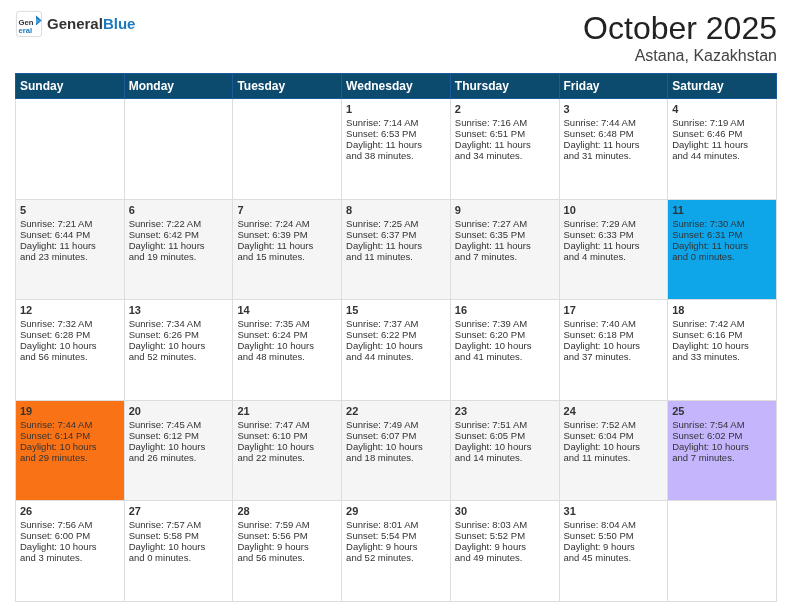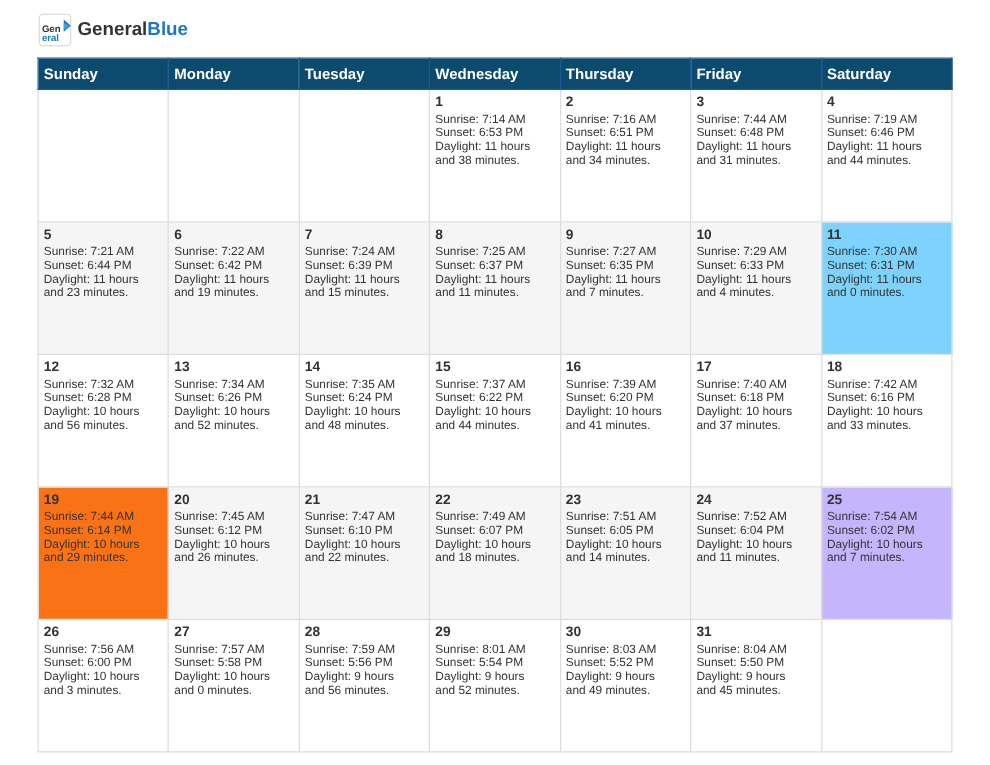--- a/index.html
+++ b/index.html
@@ -6,21 +6,21 @@
     body {
       font-family: Arial, sans-serif;
       background: #fff;
       width: 792px;
       height: 612px;
       overflow: hidden;
     }
     .page {
       width: 792px;
       height: 612px;
-      padding: 10px 30px;
+      padding: 10px 15px;
       display: flex;
       flex-direction: column;
     }
     .header {
       display: flex;
       justify-content: space-between;
       align-items: flex-start;
       margin-bottom: 8px;
     }
     .logo {
@@ -95,20 +95,24 @@
         <text x="5" y="33" font-size="11" font-weight="bold" fill="#1a7abf" font-family="Arial">eral</text>
         <polygon points="30,8 38,15 30,22 30,8" fill="#1a7abf"></polygon>
         <polygon points="30,12 36,15 30,20 30,12" fill="#4aa0e0"></polygon>
       </svg>
       <div>
         <div style="font-size:15px;font-weight:bold;color:#333;line-height:1.1;">
           <span>General</span><span style="color:#1a7abf;">Blue</span>
         </div>
       </div>
     </div>
+    <div class="title-block">
+      <div class="month-title">October 2025</div>
+      <div class="subtitle">Astana, Kazakhstan</div>
+    </div>
   </div>
 
   <table class="calendar">
     <thead>
       <tr>
         <th>Sunday</th>
         <th>Monday</th>
         <th>Tuesday</th>
         <th>Wednesday</th>
         <th>Thursday</th>
@@ -186,21 +190,21 @@
             <div>Daylight: 11 hours</div>
             <div>and 7 minutes.</div>
           </td>
           <td style="background: rgb(245, 245, 245);">
             <span class="day-number">10</span>
             <div>Sunrise: 7:29 AM</div>
             <div>Sunset: 6:33 PM</div>
             <div>Daylight: 11 hours</div>
             <div>and 4 minutes.</div>
           </td>
-          <td style="background: #7dd3fc; margin-left: 46px;">
+          <td style="background: #0ea5e9; margin-left: 46px;">
             <span class="day-number">11</span>
             <div>Sunrise: 7:30 AM</div>
             <div>Sunset: 6:31 PM</div>
             <div>Daylight: 11 hours</div>
             <div>and 0 minutes.</div>
           </td>
         </tr>
         <tr>
           <td>
             <span class="day-number">12</span>

